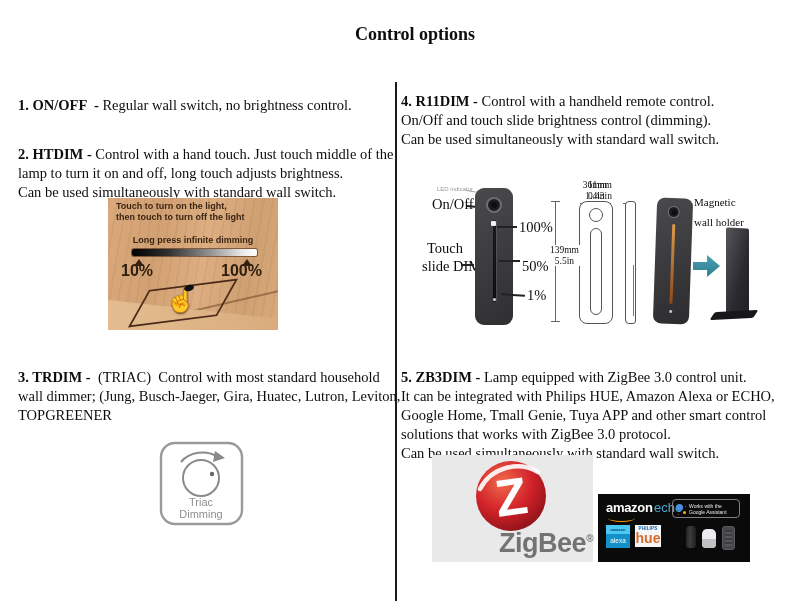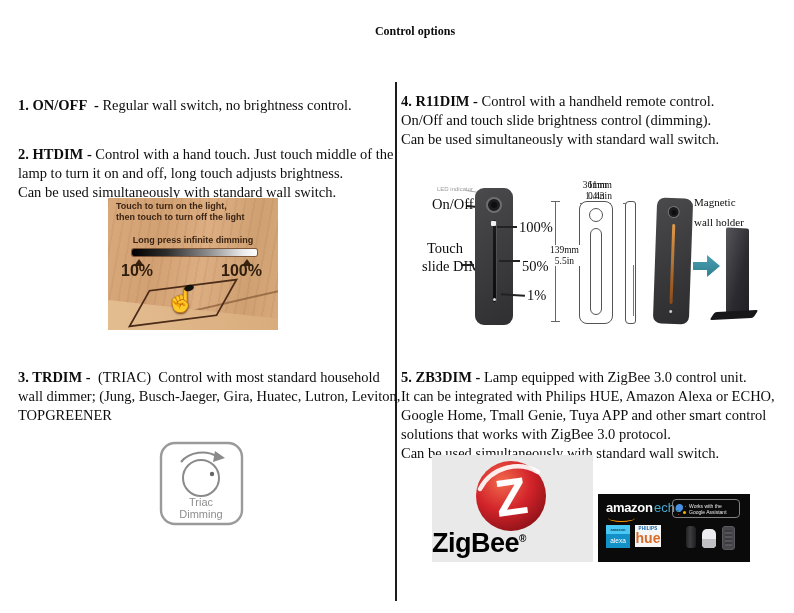--- a/index.html
+++ b/index.html
@@ -1,20 +1,20 @@
 <!DOCTYPE html>
 <html><head>
 <meta charset="utf-8">
 <style>
   html,body { margin:0; padding:0; background:#fff; }
   .page { position:relative; width:794px; height:613px; background:#ffffff;
           font-family:"Liberation Serif", serif; color:#0d0d0d; overflow:hidden; }
 
   .title { position:absolute; left:0; right:0; top:24px; text-align:center;
-           font-size:12px; font-weight:bold;margin-left:36px; }
+           font-size:18px; font-weight:bold;margin-left:36px; }
 
   .divider { position:absolute; left:395px; top:82px; width:2px; height:519px; background:#1c1c1c; }
 
   .sec { position:absolute; font-size:14.5px; line-height:19px; }
   .sec .line { white-space:pre; }
   .sec b { font-weight:bold; }
 
   
   .wood { position:absolute; left:108px; top:198px; width:170px; height:132px;
           background:
@@ -109,23 +109,23 @@
   .mag-arrow { position:absolute; left:693px; top:255px; width:27px; height:22px;
                background:linear-gradient(180deg,#4aa0b0,#2f7f90);
                clip-path:polygon(0 32%, 52% 32%, 52% 0, 100% 50%, 52% 100%, 52% 68%, 0 68%); }
   .holder-plate { position:absolute; left:726px; top:228px; width:23px; height:87px; border-radius:2px;
                   background:linear-gradient(105deg,#56565b,#2b2b2f 60%,#202024); transform:skewY(3deg); }
   .holder-base { position:absolute; left:713px; top:311px; width:42px; height:8px; border-radius:2px;
                  background:#17171a; transform:skewX(-35deg) rotate(-3deg); }
 
   
   .zigbee { position:absolute; left:432px; top:455px; width:161px; height:107px; background:#e9e9e9; }
-  .zb-name { position:absolute; left:0; bottom:3px; width:100%; text-align:left;
+  .zb-name { position:absolute; left:0; bottom:3px; width:100%; text-align:right;
              font-family:"Liberation Sans", sans-serif; font-weight:bold; font-size:27px;
-             color:#000000; letter-spacing:-0.5px; }
+             color:#737373; letter-spacing:-0.5px; }
   .zb-name sup { font-size:10px; }
 
   
   .echobox { position:absolute; left:598px; top:494px; width:152px; height:68px; background:#0a0a0a;
              font-family:Liberation Sans, sans-serif; }
   .ae-amazon { position:absolute; left:8px; top:6px; color:#fff; font-weight:bold;
                font-size:13px; letter-spacing:-0.3px; }
   .ae-smile { position:absolute; left:10px; top:20px; width:27px; height:7px;
               border-bottom:1.6px solid #ff9900; border-radius:50%; }
   .ae-echo { position:absolute; left:56px; top:6px; color:#4aa8cc; font-weight:normal; font-size:13px; }

